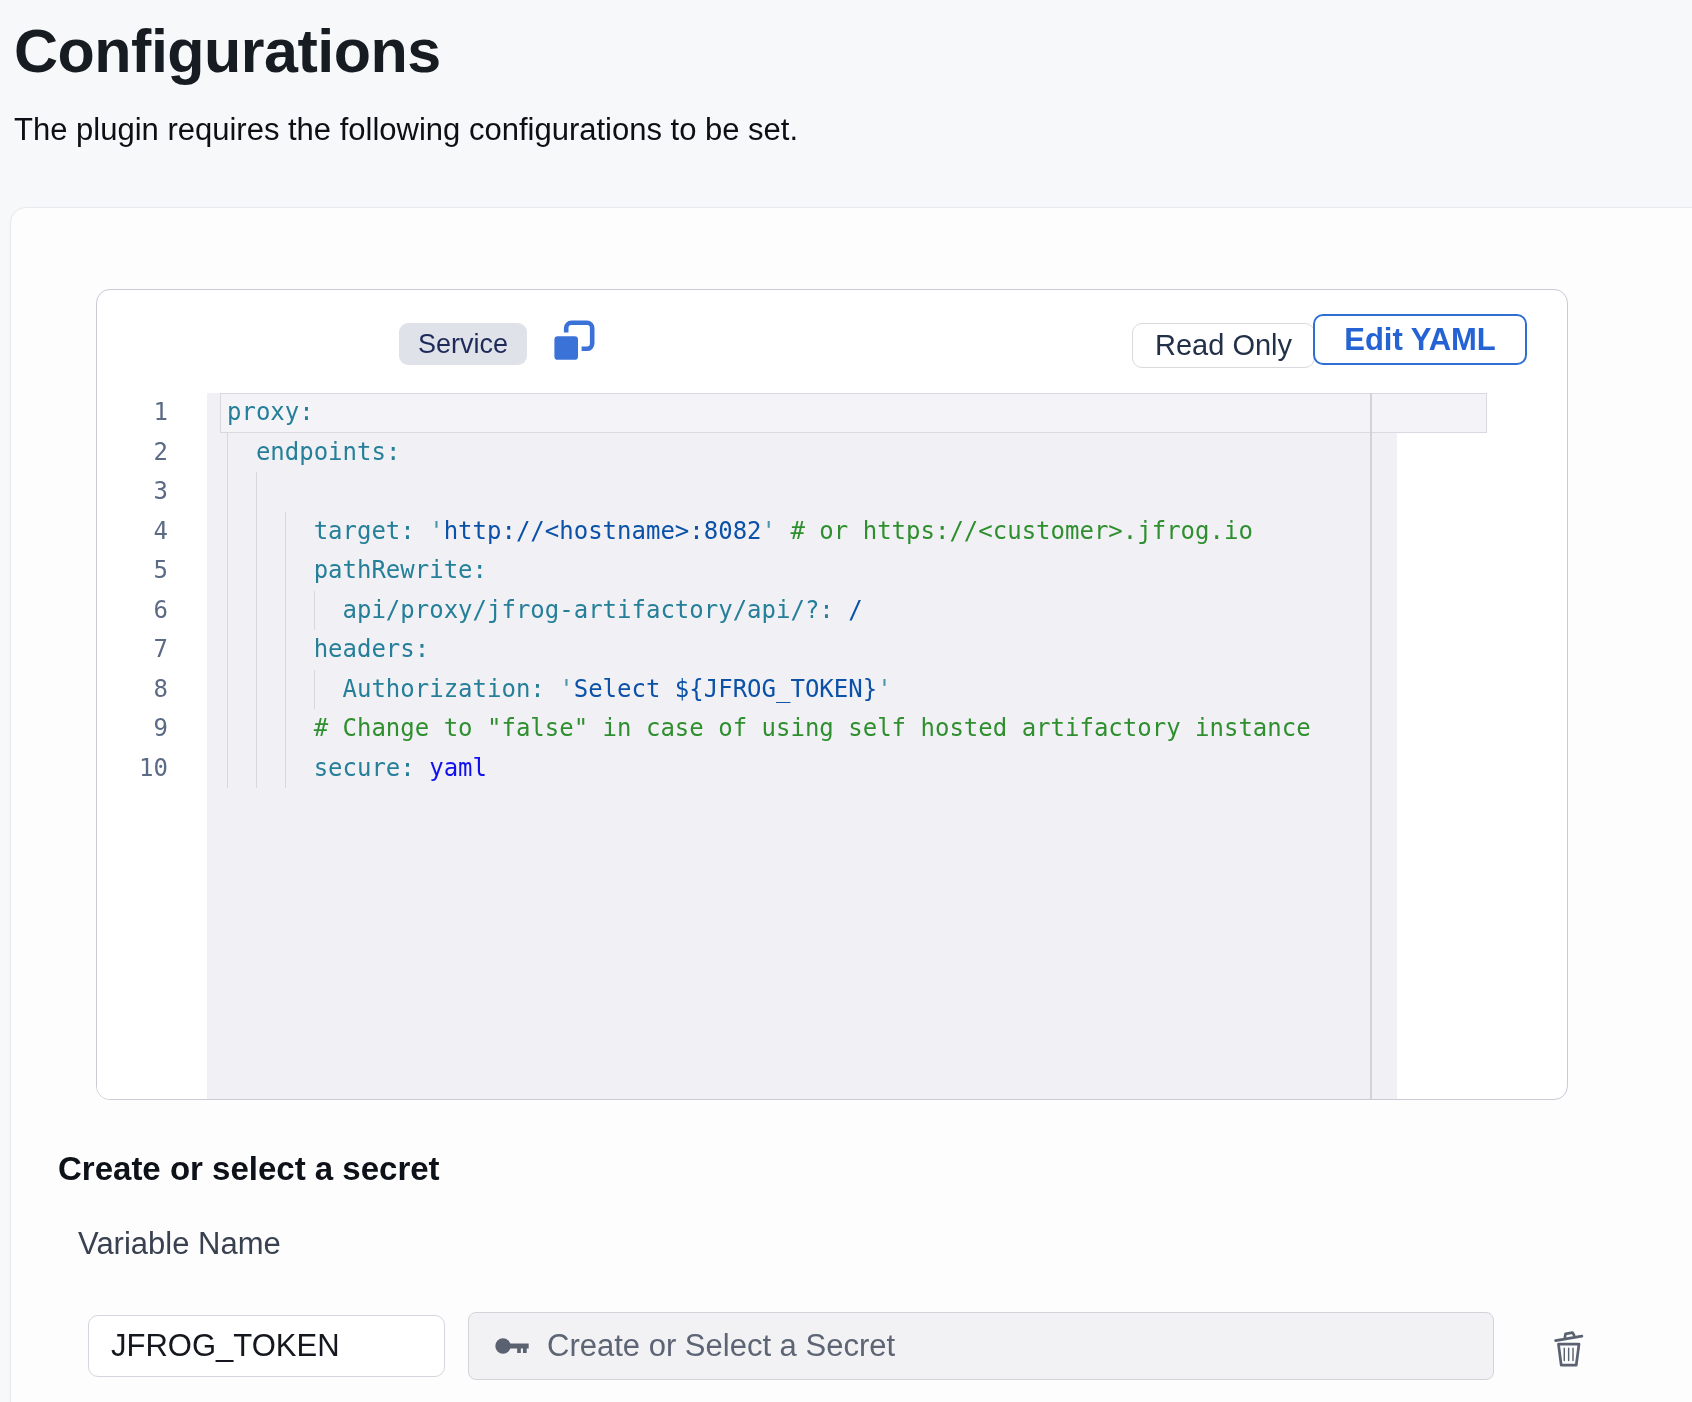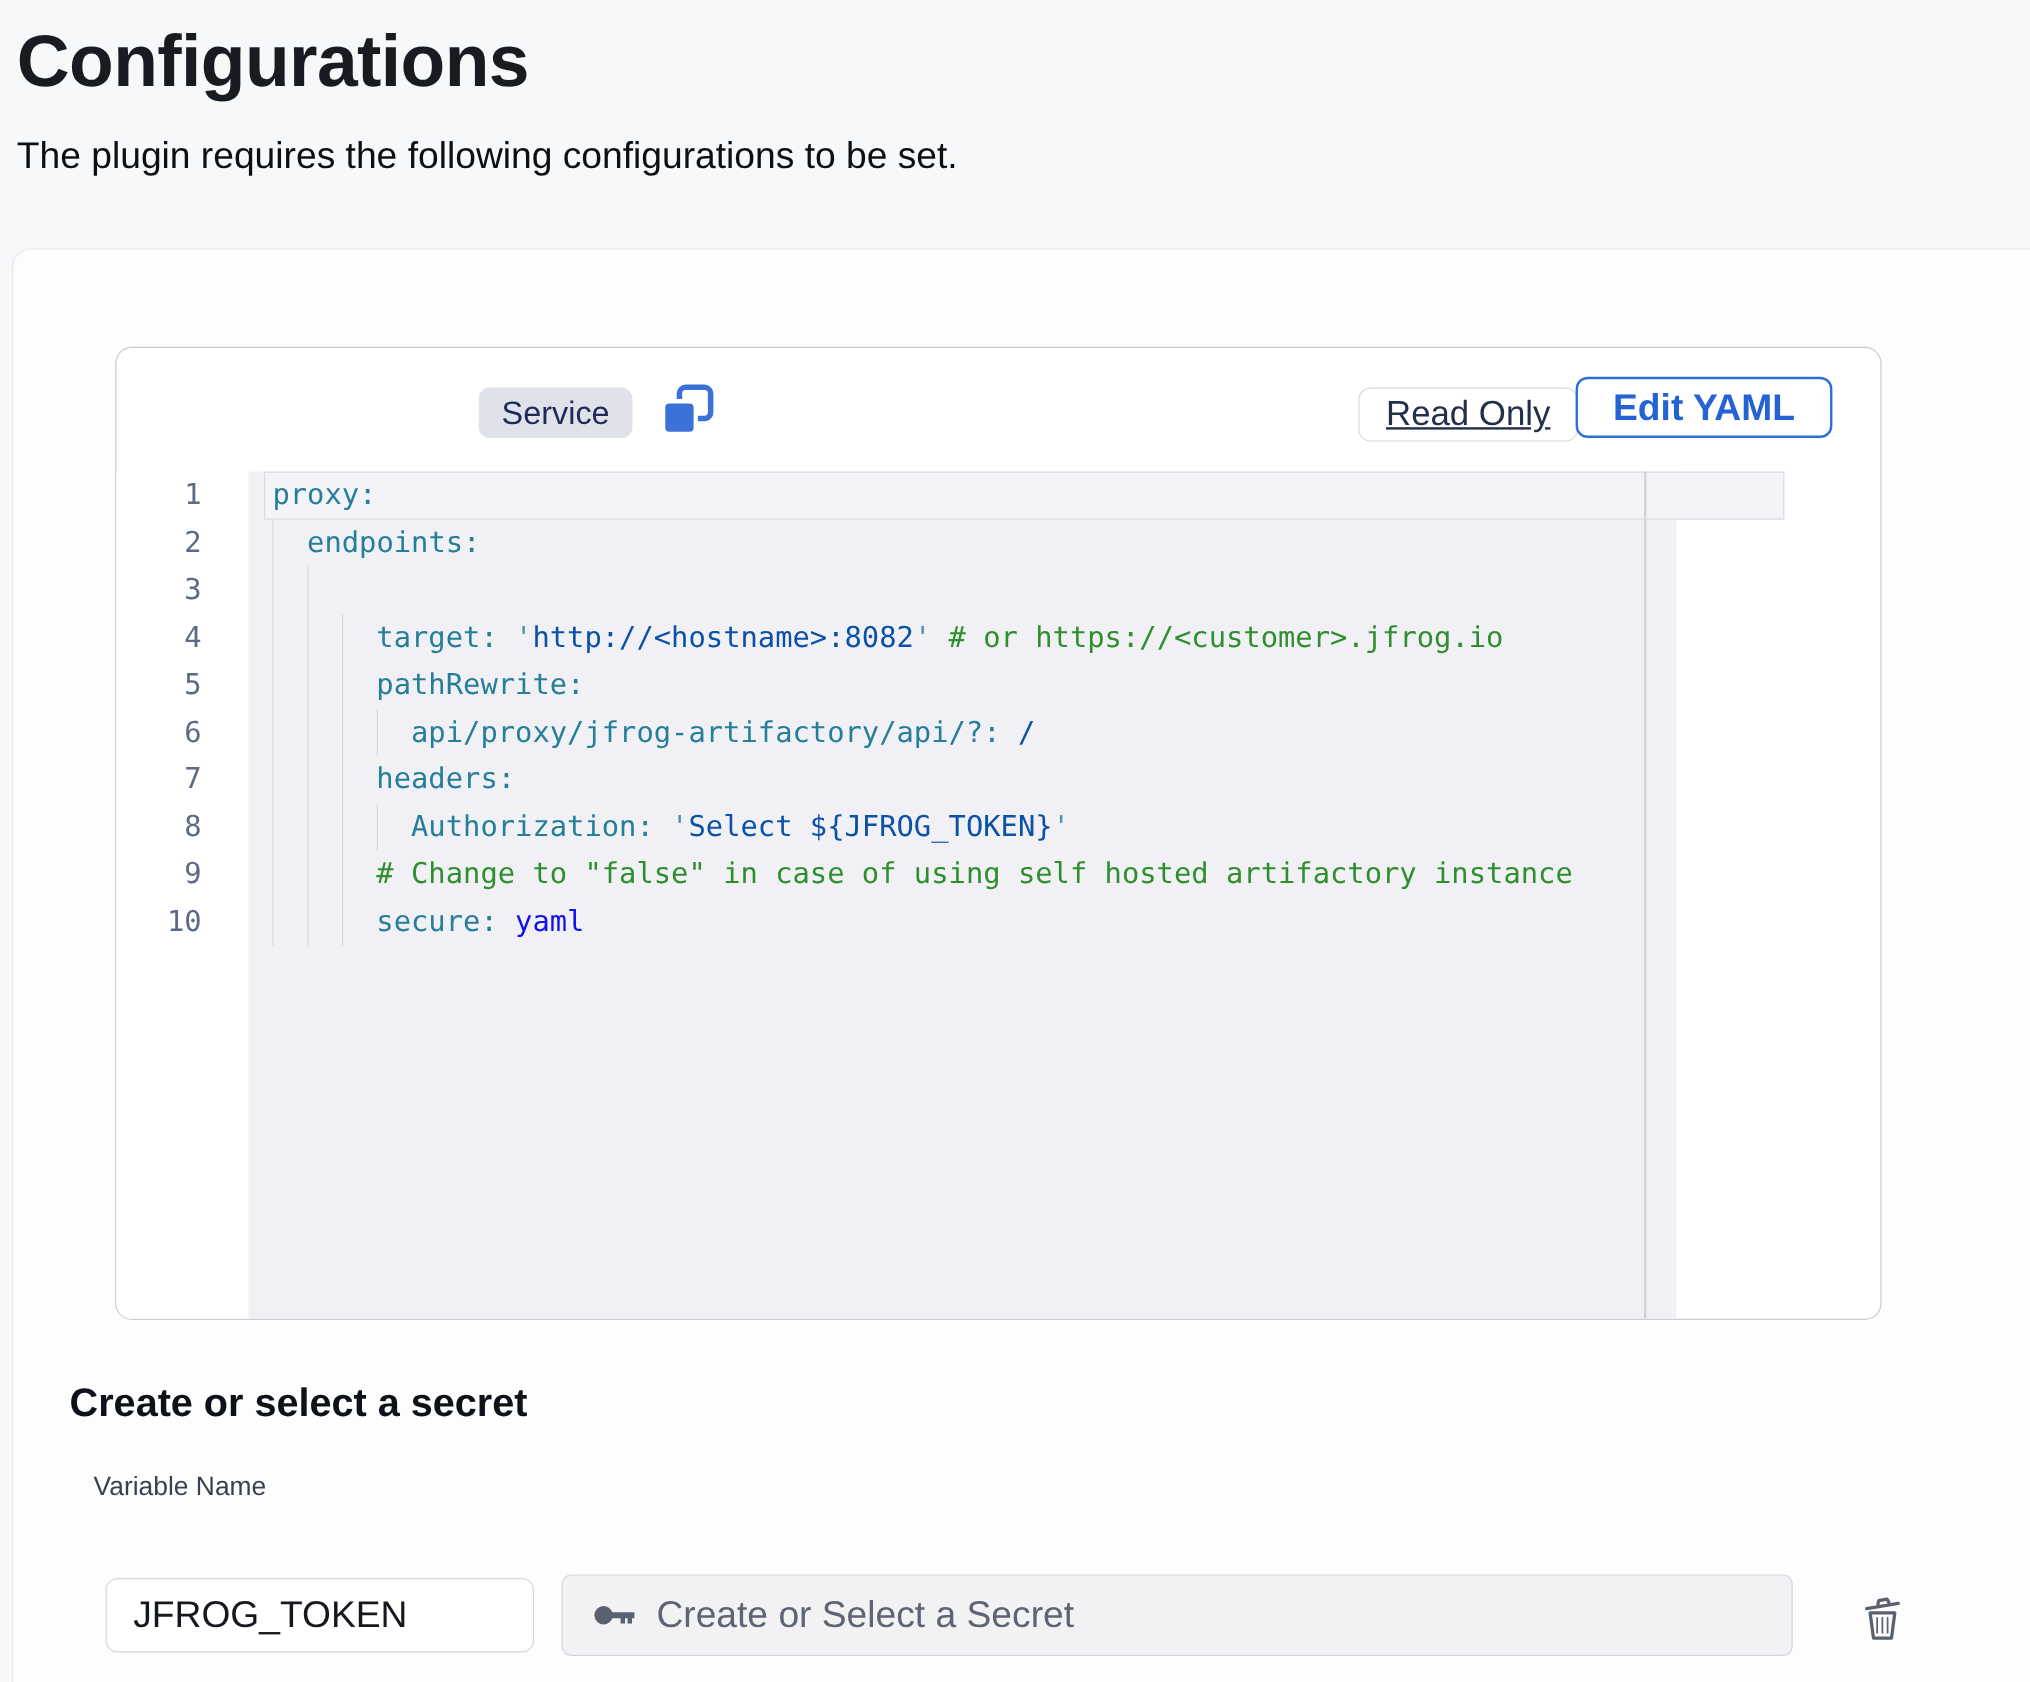--- a/index.html
+++ b/index.html
@@ -37,21 +37,21 @@
   .service-badge {
     left:302px; top:33px; height:42px; line-height:42px;
     padding:0 19px; border-radius:9px;
     background:#e0e2e9; color:#1d2a5a; font-size:27px;
   }
   .copy-btn { left:450px; top:27px; width:52px; height:52px; border:none; background:transparent; cursor:pointer; }
   .readonly-badge {
     left:1035px; top:33px; height:45px; line-height:42px;
     padding:0 22px; border-radius:10px;
     background:#ffffff; border:1.5px solid #d9dade;
-    color:#233049; font-size:29px;text-decoration:underline;
+    color:#233049; font-size:29px;
   }
   .edit-btn {
     left:1216px; top:24px; width:214px; height:51px;
     background:#ffffff; border:2px solid #2f6fd3; border-radius:10px;
     color:#2563d4; font-size:31px; font-weight:700;
     font-family:"Liberation Sans", sans-serif; cursor:pointer;
   }
 
   
   .editor { left:0; top:103px; right:0; bottom:0; }
@@ -66,21 +66,21 @@
   .guide { position:absolute; top:0; bottom:0; width:1px; background:#d7d8df; }
   .active-line { position:absolute; left:13px; right:0; top:0; bottom:0; background:#f4f4f8; border:1px solid #d9dae1; }
   .tk-key     { color:#267f99; }
   .tk-quote   { color:#4896ab; }
   .tk-string  { color:#0b51a8; }
   .tk-comment { color:#2f8f2f; }
   .tk-keyword { color:#1111ee; }
 
   
   .secret-heading { left:58px; top:1150px; font-size:33px; font-weight:700; color:#0d1118; }
-  .var-label { left:78px; top:1226px; font-size:22px; color:#39404f; }
+  .var-label { left:78px; top:1226px; font-size:31px; color:#39404f; }
   .var-input {
     left:88px; top:1315px; width:357px; height:62px;
     border:1.5px solid #d6d5de; border-radius:10px;
     padding:0 22px; font-size:31px; color:#14171d;
     font-family:Liberation Sans, sans-serif; background:#fff; outline:none;
   }
   .secret-field {
     left:468px; top:1312px; width:1026px; height:68px;
     border:1.5px solid #d3d3d9; border-radius:8px;
     background:#f2f2f5;

